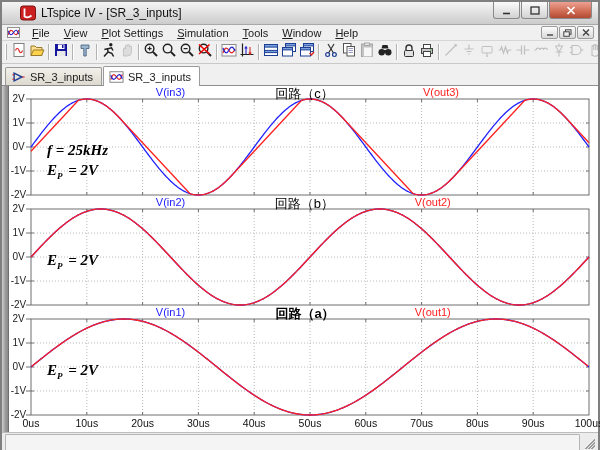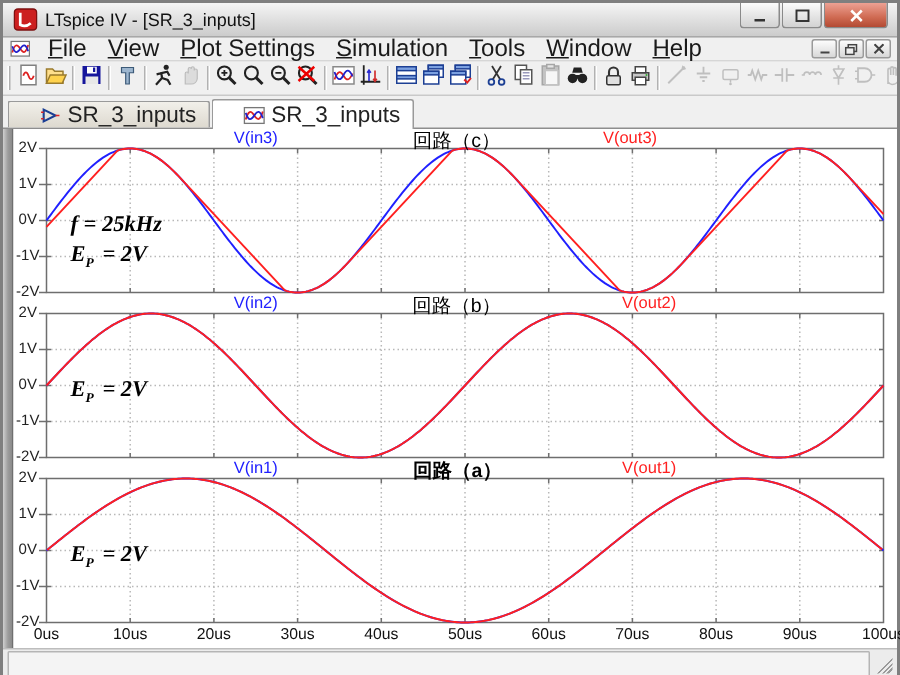--- a/index.html
+++ b/index.html
@@ -2,51 +2,51 @@
 <html><head>
 <meta charset="utf-8">
 <style>
   html,body{margin:0;padding:0;width:600px;height:450px;overflow:hidden;
     font-family:"Liberation Sans",sans-serif;background:#9a9a9a;}
   .window{position:absolute;inset:0;border:2px solid #7f7f7f;background:#d9d9d9;
     box-sizing:border-box;display:flex;flex-direction:column;}
   
   .titlebar{height:22px;flex:0 0 22px;display:flex;align-items:center;
     background:linear-gradient(#f5f5f5,#dcdcdc 60%,#cccccc);
-    border-bottom:1px solid #a8a8a8;padding-left:7px;position:relative;}
+    border-bottom:1px solid #a8a8a8;padding-left:18px;position:relative;}
   .app-icon{width:16px;height:16px;margin-right:5px;display:inline-flex;}
   .title-text{font-size:12px;color:#111;}
   .win-btns{position:absolute;right:6px;top:0;display:flex;}
   .win-btn{width:27px;height:17px;margin-left:1px;display:flex;align-items:center;justify-content:center;
     background:linear-gradient(#fbfbfb,#d2d2d2);border:1px solid #8a8a8a;border-top:none;
     border-radius:0 0 3px 3px;box-sizing:border-box;}
   .win-btn.close{width:43px;background:linear-gradient(#eda193,#cf6a52 60%,#b34a33);}
   
   .menubar{height:15px;flex:0 0 15px;display:flex;align-items:center;background:#f0f0f0;
     border-bottom:1px solid #d6d6d6;padding:0 4px;}
   .child-icon{width:15px;height:13px;display:inline-flex;margin-right:4px;}
   .menu-items{display:flex;}
-  .menu-item{font-size:16px;color:#1a1a1a;padding:0 7px;white-space:nowrap;}
+  .menu-item{font-size:11px;color:#1a1a1a;padding:0 7px;white-space:nowrap;}
   .menu-item::first-letter{text-decoration:underline;}
   .child-btns{margin-left:auto;display:flex;}
   .child-btn{width:17px;height:13px;margin-left:1px;display:flex;align-items:center;justify-content:center;
     background:linear-gradient(#fdfdfd,#d8d8d8);border:1px solid #9a9a9a;border-radius:2px;box-sizing:border-box;}
   
   .toolbar{height:22px;flex:0 0 22px;background:#f0f0f0;border-bottom:1px solid #c9c9c9;
     display:flex;align-items:center;padding-left:2px;overflow:hidden;}
   .grip{width:3px;height:16px;border-left:1px solid #fff;border-right:1px solid #b0b0b0;margin:0 3px 0 1px;}
   .tb-btn{width:18px;height:20px;display:flex;align-items:center;justify-content:center;flex:0 0 18px;}
   .tb-btn.disabled{opacity:.5;filter:grayscale(1);}
   .tb-sep{width:1px;height:16px;background:#b2b2b2;border-right:1px solid #fff;margin:0 2px;flex:0 0 1px;}
   
   .tabbar{height:21px;flex:0 0 21px;background:#f0f0f0;display:flex;align-items:flex-end;padding-left:3px;
     border-bottom:1px solid #8e8e8e;}
-  .tab{display:flex;align-items:center;height:18px;padding:0 8px 0 20px;margin-right:1px;
+  .tab{display:flex;align-items:center;height:18px;padding:0 8px 0 5px;margin-right:1px;
     background:linear-gradient(#f2f0ea,#ddd9cf);border:1px solid #9a9a9a;border-bottom:none;
-    border-radius:2px 2px 0 0;font-size:15px;color:#222;box-sizing:border-box;}
+    border-radius:2px 2px 0 0;font-size:11px;color:#222;box-sizing:border-box;}
   .tab.active{background:#fff;height:20px;position:relative;z-index:2;margin-bottom:-1px;}
   .tab .tab-icon{width:15px;height:14px;display:inline-flex;margin-right:4px;}
   
   .plotwrap{flex:0 0 346px;height:346px;display:flex;background:#fff;}
   .mdi-strip{width:7px;background:linear-gradient(90deg,#cfcfcf,#9c9c9c 55%,#8a8a8a);
     border-right:1px solid #6f6f6f;box-sizing:border-box;}
   .plot-area{position:relative;width:589px;background:#fff;}
   .pane{position:relative;width:589px;height:110px;}
   .pane svg{position:absolute;left:0;top:0;}
   .trace-label{position:absolute;top:0;font-size:11px;transform:translateX(-50%);white-space:nowrap;}
@@ -408,21 +408,21 @@
             <line x1="17" y1="37" x2="22" y2="37" stroke="#707070"></line>
             <line x1="22" y1="37" x2="25" y2="37" stroke="#707070"></line>
             <line x1="577" y1="37" x2="580" y2="37" stroke="#707070"></line>
             <line x1="17" y1="13" x2="22" y2="13" stroke="#707070"></line>
             <rect x="22" y="13" width="558" height="96" fill="none" stroke="#6e6e6e" stroke-width="1"></rect>
             <polyline points="22.00,61.00 23.39,59.12 24.79,57.23 26.18,55.36 27.58,53.49 28.98,51.64 30.37,49.79 31.77,47.97 33.16,46.17 34.55,44.39 35.95,42.63 37.34,40.90 38.74,39.21 40.14,37.55 41.53,35.92 42.92,34.33 44.32,32.79 45.72,31.28 47.11,29.83 48.50,28.42 49.90,27.06 51.30,25.75 52.69,24.50 54.09,23.30 55.48,22.17 56.88,21.09 58.27,20.07 59.66,19.12 61.06,18.23 62.45,17.41 63.85,16.65 65.25,15.97 66.64,15.35 68.03,14.80 69.43,14.33 70.82,13.92 72.22,13.59 73.62,13.33 75.01,13.15 76.41,13.04 77.80,13.00 79.19,13.04 80.59,13.15 81.98,13.33 83.38,13.59 84.78,13.92 86.17,14.33 87.56,14.80 88.96,15.35 90.36,15.97 91.75,16.65 93.14,17.41 94.54,18.23 95.94,19.12 97.33,20.07 98.73,21.09 100.12,22.17 101.51,23.30 102.91,24.50 104.30,25.75 105.70,27.06 107.09,28.42 108.49,29.83 109.89,31.28 111.28,32.79 112.67,34.33 114.07,35.92 115.47,37.55 116.86,39.21 118.25,40.90 119.65,42.63 121.05,44.39 122.44,46.17 123.83,47.97 125.23,49.79 126.63,51.64 128.02,53.49 129.42,55.36 130.81,57.23 132.20,59.12 133.60,61.00 135.00,62.88 136.39,64.77 137.78,66.64 139.18,68.51 140.57,70.36 141.97,72.21 143.37,74.03 144.76,75.83 146.16,77.61 147.55,79.37 148.94,81.10 150.34,82.79 151.74,84.45 153.13,86.08 154.53,87.67 155.92,89.21 157.31,90.72 158.71,92.17 160.10,93.58 161.50,94.94 162.90,96.25 164.29,97.50 165.69,98.70 167.08,99.83 168.47,100.91 169.87,101.93 171.27,102.88 172.66,103.77 174.06,104.59 175.45,105.35 176.85,106.03 178.24,106.65 179.63,107.20 181.03,107.67 182.42,108.08 183.82,108.41 185.22,108.67 186.61,108.85 188.00,108.96 189.40,109.00 190.79,108.96 192.19,108.85 193.59,108.67 194.98,108.41 196.38,108.08 197.77,107.67 199.16,107.20 200.56,106.65 201.96,106.03 203.35,105.35 204.75,104.59 206.14,103.77 207.53,102.88 208.93,101.93 210.33,100.91 211.72,99.83 213.12,98.70 214.51,97.50 215.90,96.25 217.30,94.94 218.69,93.58 220.09,92.17 221.48,90.72 222.88,89.21 224.28,87.67 225.67,86.08 227.06,84.45 228.46,82.79 229.85,81.10 231.25,79.37 232.65,77.61 234.04,75.83 235.44,74.03 236.83,72.21 238.22,70.36 239.62,68.51 241.02,66.64 242.41,64.77 243.81,62.88 245.20,61.00 246.60,59.12 247.99,57.23 249.38,55.36 250.78,53.49 252.17,51.64 253.57,49.79 254.97,47.97 256.36,46.17 257.75,44.39 259.15,42.63 260.54,40.90 261.94,39.21 263.34,37.55 264.73,35.92 266.13,34.33 267.52,32.79 268.91,31.28 270.31,29.83 271.71,28.42 273.10,27.06 274.50,25.75 275.89,24.50 277.28,23.30 278.68,22.17 280.07,21.09 281.47,20.07 282.87,19.12 284.26,18.23 285.65,17.41 287.05,16.65 288.44,15.97 289.84,15.35 291.24,14.80 292.63,14.33 294.02,13.92 295.42,13.59 296.81,13.33 298.21,13.15 299.61,13.04 301.00,13.00 302.39,13.04 303.79,13.15 305.18,13.33 306.58,13.59 307.97,13.92 309.37,14.33 310.76,14.80 312.16,15.35 313.56,15.97 314.95,16.65 316.34,17.41 317.74,18.23 319.13,19.12 320.53,20.07 321.93,21.09 323.32,22.17 324.71,23.30 326.11,24.50 327.50,25.75 328.90,27.06 330.30,28.42 331.69,29.83 333.08,31.28 334.48,32.79 335.88,34.33 337.27,35.92 338.67,37.55 340.06,39.21 341.45,40.90 342.85,42.63 344.25,44.39 345.64,46.17 347.04,47.97 348.43,49.79 349.82,51.64 351.22,53.49 352.62,55.36 354.01,57.23 355.41,59.12 356.80,61.00 358.19,62.88 359.59,64.77 360.99,66.64 362.38,68.51 363.78,70.36 365.17,72.21 366.57,74.03 367.96,75.83 369.36,77.61 370.75,79.37 372.14,81.10 373.54,82.79 374.93,84.45 376.33,86.08 377.72,87.67 379.12,89.21 380.51,90.72 381.91,92.17 383.31,93.58 384.70,94.94 386.09,96.25 387.49,97.50 388.88,98.70 390.28,99.83 391.68,100.91 393.07,101.93 394.46,102.88 395.86,103.77 397.25,104.59 398.65,105.35 400.05,106.03 401.44,106.65 402.83,107.20 404.23,107.67 405.63,108.08 407.02,108.41 408.42,108.67 409.81,108.85 411.20,108.96 412.60,109.00 414.00,108.96 415.39,108.85 416.79,108.67 418.18,108.41 419.57,108.08 420.97,107.67 422.37,107.20 423.76,106.65 425.16,106.03 426.55,105.35 427.94,104.59 429.34,103.77 430.74,102.88 432.13,101.93 433.53,100.91 434.92,99.83 436.32,98.70 437.71,97.50 439.11,96.25 440.50,94.94 441.89,93.58 443.29,92.17 444.68,90.72 446.08,89.21 447.47,87.67 448.87,86.08 450.26,84.45 451.66,82.79 453.06,81.10 454.45,79.37 455.84,77.61 457.24,75.83 458.63,74.03 460.03,72.21 461.43,70.36 462.82,68.51 464.21,66.64 465.61,64.77 467.00,62.88 468.40,61.00 469.80,59.12 471.19,57.23 472.58,55.36 473.98,53.49 475.38,51.64 476.77,49.79 478.17,47.97 479.56,46.17 480.95,44.39 482.35,42.63 483.75,40.90 485.14,39.21 486.54,37.55 487.93,35.92 489.32,34.33 490.72,32.79 492.12,31.28 493.51,29.83 494.91,28.42 496.30,27.06 497.69,25.75 499.09,24.50 500.49,23.30 501.88,22.17 503.28,21.09 504.67,20.07 506.07,19.12 507.46,18.23 508.86,17.41 510.25,16.65 511.64,15.97 513.04,15.35 514.43,14.80 515.83,14.33 517.22,13.92 518.62,13.59 520.01,13.33 521.41,13.15 522.81,13.04 524.20,13.00 525.60,13.04 526.99,13.15 528.38,13.33 529.78,13.59 531.17,13.92 532.57,14.33 533.96,14.80 535.36,15.35 536.75,15.97 538.15,16.65 539.54,17.41 540.94,18.23 542.34,19.12 543.73,20.07 545.13,21.09 546.52,22.17 547.91,23.30 549.31,24.50 550.71,25.75 552.10,27.06 553.50,28.42 554.89,29.83 556.28,31.28 557.68,32.79 559.08,34.33 560.47,35.92 561.87,37.55 563.26,39.21 564.65,40.90 566.05,42.63 567.45,44.39 568.84,46.17 570.24,47.97 571.63,49.79 573.02,51.64 574.42,53.49 575.82,55.36 577.21,57.23 578.61,59.12 580.00,61.00" fill="none" stroke="#2020ff" stroke-width="1.3"></polyline>
             <polyline points="22.00,65.22 23.39,63.72 24.79,62.22 26.18,60.72 27.58,59.22 28.98,57.72 30.37,56.22 31.77,54.72 33.16,53.22 34.55,51.72 35.95,50.22 37.34,48.72 38.74,47.22 40.14,45.72 41.53,44.22 42.92,42.72 44.32,41.22 45.72,39.72 47.11,38.22 48.50,36.72 49.90,35.22 51.30,33.72 52.69,32.22 54.09,30.72 55.48,29.22 56.88,27.72 58.27,26.22 59.66,24.72 61.06,23.22 62.45,21.72 63.85,20.22 65.25,18.72 66.64,17.22 68.03,15.72 69.43,14.33 70.82,13.92 72.22,13.59 73.62,13.33 75.01,13.15 76.41,13.04 77.80,13.00 79.19,13.04 80.59,13.15 81.98,13.33 83.38,13.59 84.78,13.92 86.17,14.33 87.56,14.80 88.96,15.35 90.36,15.97 91.75,16.65 93.14,17.41 94.54,18.23 95.94,19.12 97.33,20.07 98.73,21.09 100.12,22.17 101.51,23.30 102.91,24.50 104.30,25.75 105.70,27.06 107.09,28.42 108.49,29.83 109.89,31.28 111.28,32.78 112.67,34.28 114.07,35.78 115.47,37.28 116.86,38.78 118.25,40.28 119.65,41.78 121.05,43.28 122.44,44.78 123.83,46.28 125.23,47.78 126.63,49.28 128.02,50.78 129.42,52.28 130.81,53.78 132.20,55.28 133.60,56.78 135.00,58.28 136.39,59.78 137.78,61.28 139.18,62.78 140.57,64.28 141.97,65.78 143.37,67.28 144.76,68.78 146.16,70.28 147.55,71.78 148.94,73.28 150.34,74.78 151.74,76.28 153.13,77.78 154.53,79.28 155.92,80.78 157.31,82.28 158.71,83.78 160.10,85.28 161.50,86.78 162.90,88.28 164.29,89.78 165.69,91.28 167.08,92.78 168.47,94.28 169.87,95.78 171.27,97.28 172.66,98.78 174.06,100.28 175.45,101.78 176.85,103.28 178.24,104.78 179.63,106.28 181.03,107.67 182.42,108.08 183.82,108.41 185.22,108.67 186.61,108.85 188.00,108.96 189.40,109.00 190.79,108.96 192.19,108.85 193.59,108.67 194.98,108.41 196.38,108.08 197.77,107.67 199.16,107.20 200.56,106.65 201.96,106.03 203.35,105.35 204.75,104.59 206.14,103.77 207.53,102.88 208.93,101.93 210.33,100.91 211.72,99.83 213.12,98.70 214.51,97.50 215.90,96.25 217.30,94.94 218.69,93.58 220.09,92.17 221.48,90.72 222.88,89.22 224.28,87.72 225.67,86.22 227.06,84.72 228.46,83.22 229.85,81.72 231.25,80.22 232.65,78.72 234.04,77.22 235.44,75.72 236.83,74.22 238.22,72.72 239.62,71.22 241.02,69.72 242.41,68.22 243.81,66.72 245.20,65.22 246.60,63.72 247.99,62.22 249.38,60.72 250.78,59.22 252.17,57.72 253.57,56.22 254.97,54.72 256.36,53.22 257.75,51.72 259.15,50.22 260.54,48.72 261.94,47.22 263.34,45.72 264.73,44.22 266.13,42.72 267.52,41.22 268.91,39.72 270.31,38.22 271.71,36.72 273.10,35.22 274.50,33.72 275.89,32.22 277.28,30.72 278.68,29.22 280.07,27.72 281.47,26.22 282.87,24.72 284.26,23.22 285.65,21.72 287.05,20.22 288.44,18.72 289.84,17.22 291.24,15.72 292.63,14.33 294.02,13.92 295.42,13.59 296.81,13.33 298.21,13.15 299.61,13.04 301.00,13.00 302.39,13.04 303.79,13.15 305.18,13.33 306.58,13.59 307.97,13.92 309.37,14.33 310.76,14.80 312.16,15.35 313.56,15.97 314.95,16.65 316.34,17.41 317.74,18.23 319.13,19.12 320.53,20.07 321.93,21.09 323.32,22.17 324.71,23.30 326.11,24.50 327.50,25.75 328.90,27.06 330.30,28.42 331.69,29.83 333.08,31.28 334.48,32.78 335.88,34.28 337.27,35.78 338.67,37.28 340.06,38.78 341.45,40.28 342.85,41.78 344.25,43.28 345.64,44.78 347.04,46.28 348.43,47.78 349.82,49.28 351.22,50.78 352.62,52.28 354.01,53.78 355.41,55.28 356.80,56.78 358.19,58.28 359.59,59.78 360.99,61.28 362.38,62.78 363.78,64.28 365.17,65.78 366.57,67.28 367.96,68.78 369.36,70.28 370.75,71.78 372.14,73.28 373.54,74.78 374.93,76.28 376.33,77.78 377.72,79.28 379.12,80.78 380.51,82.28 381.91,83.78 383.31,85.28 384.70,86.78 386.09,88.28 387.49,89.78 388.88,91.28 390.28,92.78 391.68,94.28 393.07,95.78 394.46,97.28 395.86,98.78 397.25,100.28 398.65,101.78 400.05,103.28 401.44,104.78 402.83,106.28 404.23,107.67 405.63,108.08 407.02,108.41 408.42,108.67 409.81,108.85 411.20,108.96 412.60,109.00 414.00,108.96 415.39,108.85 416.79,108.67 418.18,108.41 419.57,108.08 420.97,107.67 422.37,107.20 423.76,106.65 425.16,106.03 426.55,105.35 427.94,104.59 429.34,103.77 430.74,102.88 432.13,101.93 433.53,100.91 434.92,99.83 436.32,98.70 437.71,97.50 439.11,96.25 440.50,94.94 441.89,93.58 443.29,92.17 444.68,90.72 446.08,89.22 447.47,87.72 448.87,86.22 450.26,84.72 451.66,83.22 453.06,81.72 454.45,80.22 455.84,78.72 457.24,77.22 458.63,75.72 460.03,74.22 461.43,72.72 462.82,71.22 464.21,69.72 465.61,68.22 467.00,66.72 468.40,65.22 469.80,63.72 471.19,62.22 472.58,60.72 473.98,59.22 475.38,57.72 476.77,56.22 478.17,54.72 479.56,53.22 480.95,51.72 482.35,50.22 483.75,48.72 485.14,47.22 486.54,45.72 487.93,44.22 489.32,42.72 490.72,41.22 492.12,39.72 493.51,38.22 494.91,36.72 496.30,35.22 497.69,33.72 499.09,32.22 500.49,30.72 501.88,29.22 503.28,27.72 504.67,26.22 506.07,24.72 507.46,23.22 508.86,21.72 510.25,20.22 511.64,18.72 513.04,17.22 514.43,15.72 515.83,14.33 517.22,13.92 518.62,13.59 520.01,13.33 521.41,13.15 522.81,13.04 524.20,13.00 525.60,13.04 526.99,13.15 528.38,13.33 529.78,13.59 531.17,13.92 532.57,14.33 533.96,14.80 535.36,15.35 536.75,15.97 538.15,16.65 539.54,17.41 540.94,18.23 542.34,19.12 543.73,20.07 545.13,21.09 546.52,22.17 547.91,23.30 549.31,24.50 550.71,25.75 552.10,27.06 553.50,28.42 554.89,29.83 556.28,31.28 557.68,32.78 559.08,34.28 560.47,35.78 561.87,37.28 563.26,38.78 564.65,40.28 566.05,41.78 567.45,43.28 568.84,44.78 570.24,46.28 571.63,47.78 573.02,49.28 574.42,50.78 575.82,52.28 577.21,53.78 578.61,55.28 580.00,56.78" fill="none" stroke="#ff2020" stroke-width="1.3"></polyline>
           </svg>
           <span class="trace-label" style="left: 161.5px; color: rgb(32, 32, 255);">V(in3)</span>
           <span class="circuit-label" style="left: 295.42px;">回路（c）</span>
-          <span class="trace-label" style="left: 411px; color: rgb(255, 32, 32);">V(out3)</span>
+          <span class="trace-label" style="left: 432px; color: rgb(255, 32, 32);">V(out3)</span>
           <span class="ylabel" style="top: 7px;">2V</span>
           <span class="ylabel" style="top: 31px;">1V</span>
           <span class="ylabel" style="top: 55px;">0V</span>
           <span class="ylabel" style="top: 79px;">-1V</span>
           <span class="ylabel" style="top: 103px;">-2V</span>
           <div class="annotation" style="left: 38px; top: 54px;">
             <div>f = 25kHz</div>
             <div><span>E</span><sub>P</sub><span style="margin-left: 2px;"> = 2V</span></div>
           </div>
         </div>

